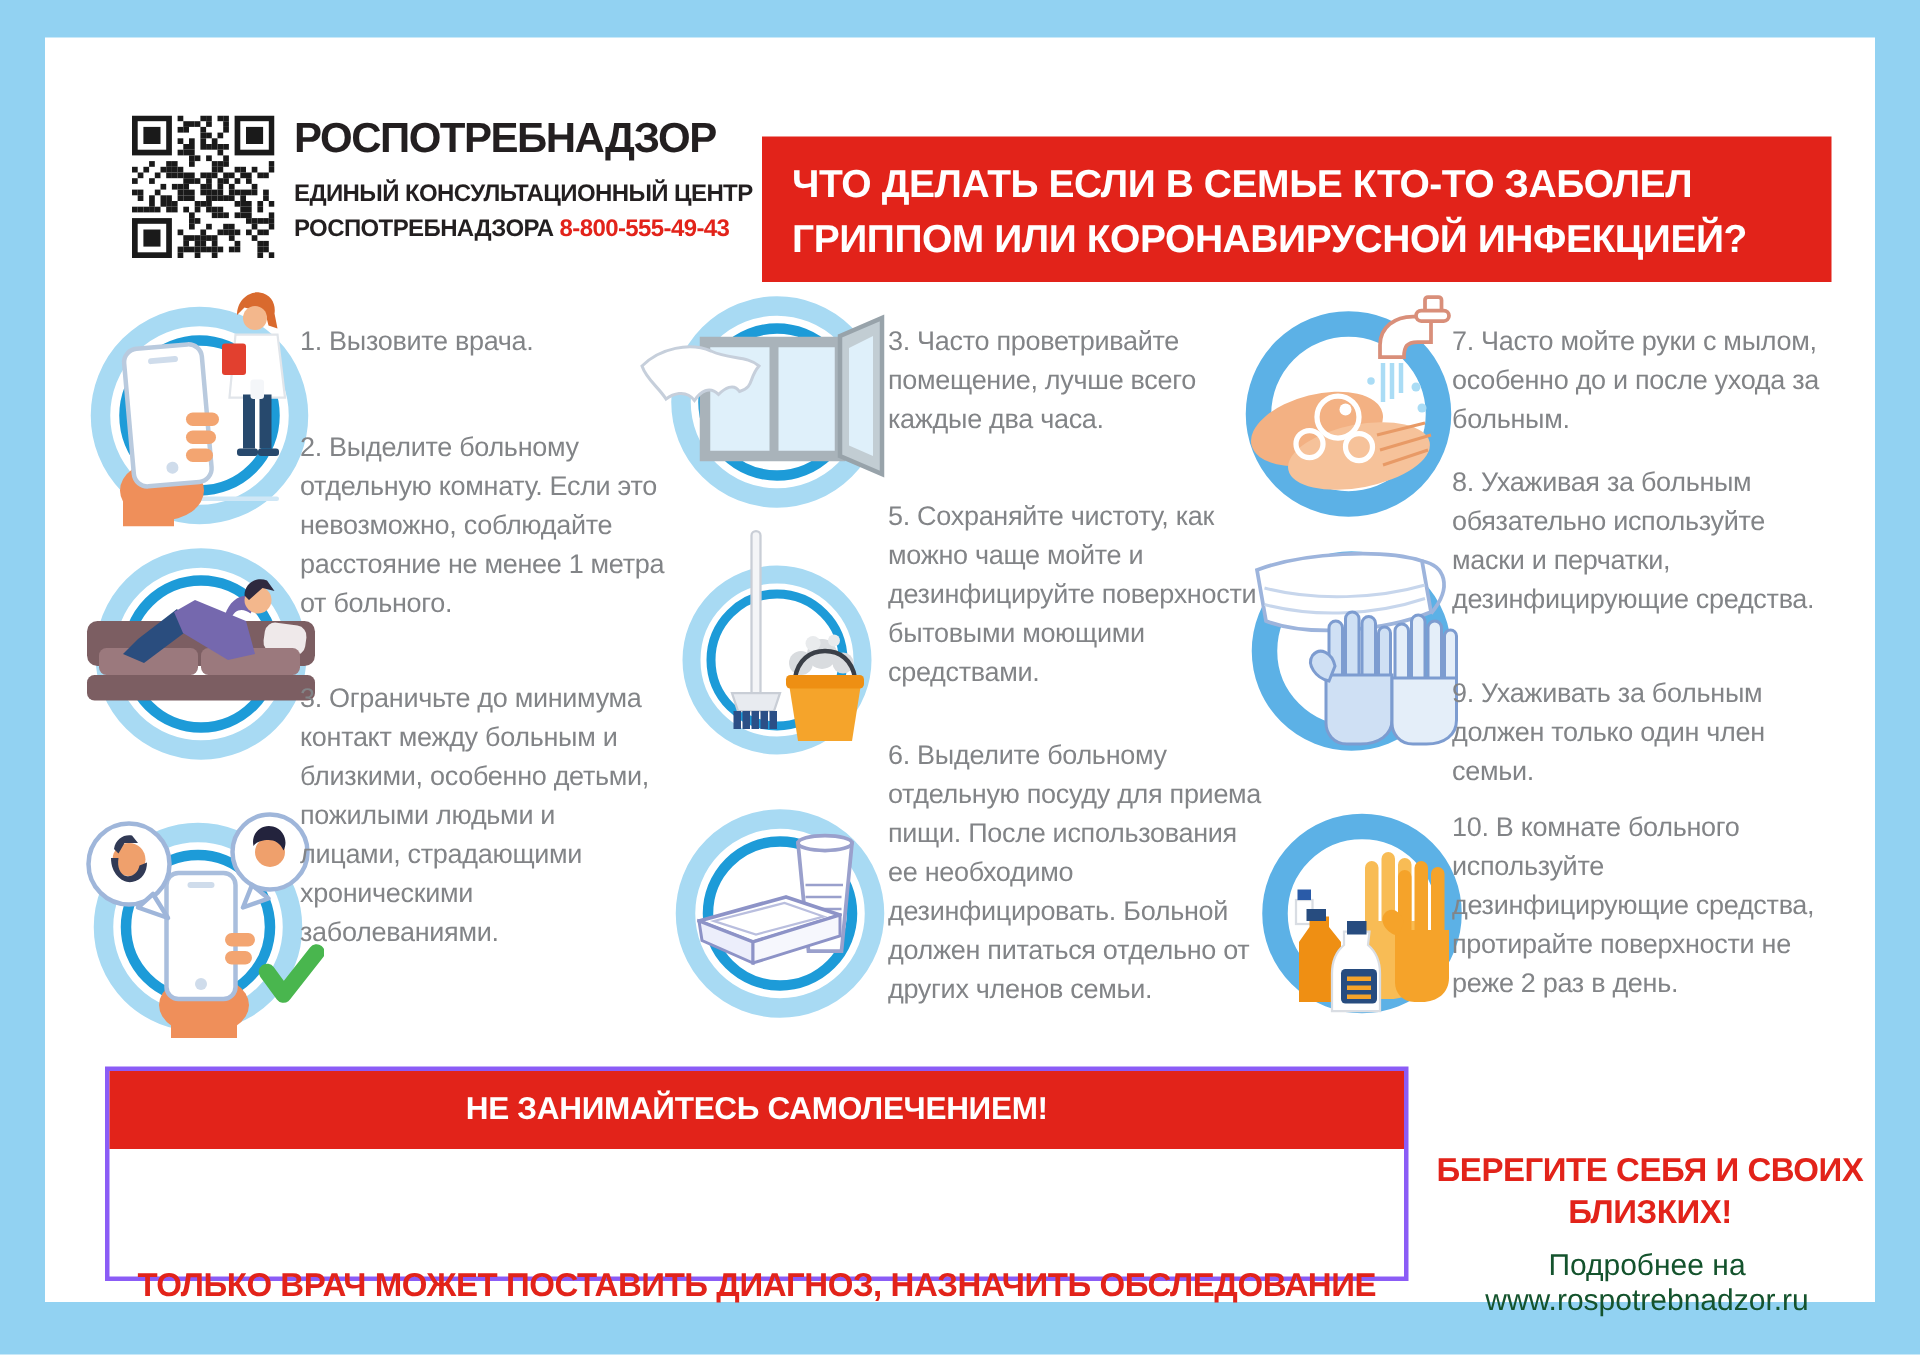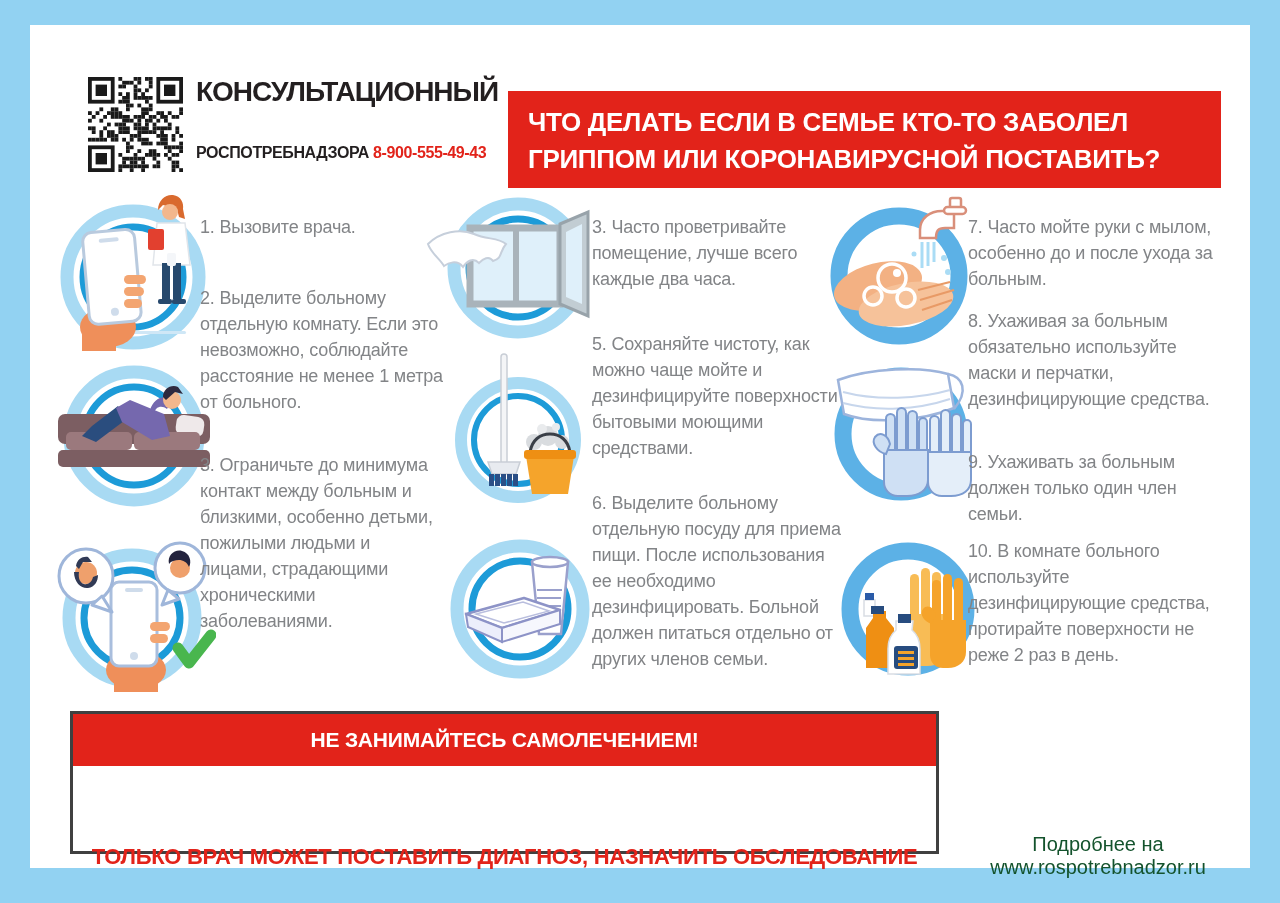--- a/index.html
+++ b/index.html
@@ -35,21 +35,21 @@
   
   .item{
     position:absolute;color:#828487;font-size:18px;line-height:26px;letter-spacing:-0.2px;
   }
 
   .icon{position:absolute;}
 
   
   .warning-box{
     position:absolute;left:70px;top:711px;width:869px;height:143px;
-    border:3px solid #404040;box-sizing:border-box;background:#fff;
+    border:3px solid #8b5cf6;box-sizing:border-box;background:#fff;
   }
   .warning-top{
     background:#e2231a;color:#ffffff;height:52px;
     display:flex;align-items:center;justify-content:center;
     font-size:21px;font-weight:bold;letter-spacing:-0.2px;
   }
   .warning-bottom{
     height:85px;display:flex;flex-direction:column;align-items:center;justify-content:center;
     color:#e2231a;font-size:22px;font-weight:bold;letter-spacing:-0.3px;line-height:30px;text-align:center;margin-top:48px;
   }
@@ -287,30 +287,30 @@
         <rect x="3.8" y="3.8" width="19" height="19" fill="#ffffff"></rect>
         <rect x="7.6" y="7.6" width="11.399999999999999" height="11.399999999999999"></rect>
         <rect x="68.39999999999999" y="0" width="26.599999999999998" height="26.599999999999998"></rect>
         <rect x="72.2" y="3.8" width="19" height="19" fill="#ffffff"></rect>
         <rect x="76" y="7.6" width="11.399999999999999" height="11.399999999999999"></rect>
         <rect x="0" y="68.39999999999999" width="26.599999999999998" height="26.599999999999998"></rect>
         <rect x="3.8" y="72.2" width="19" height="19" fill="#ffffff"></rect>
         <rect x="7.6" y="76" width="11.399999999999999" height="11.399999999999999"></rect>
       </g>
   </svg>
-  <div class="org-title">КОНСУЛЬТАЦИОННЫЙ</div>
+  <div class="org-title">РОСПОТРЕБНАДЗОР</div>
   <div class="org-sub">
-    <br>
+    <span>ЕДИНЫЙ КОНСУЛЬТАЦИОННЫЙ ЦЕНТР</span><br>
     <span>РОСПОТРЕБНАДЗОРА</span>
-    <span class="phone">8-900-555-49-43</span>
+    <span class="phone">8-800-555-49-43</span>
   </div>
 
   <div class="banner">
     <span>ЧТО ДЕЛАТЬ ЕСЛИ В СЕМЬЕ КТО-ТО ЗАБОЛЕЛ</span>
-    <span>ГРИППОМ ИЛИ КОРОНАВИРУСНОЙ ПОСТАВИТЬ?</span>
+    <span>ГРИППОМ ИЛИ КОРОНАВИРУСНОЙ ИНФЕКЦИЕЙ?</span>
   </div>
 
   <svg class="icon" style="left:58px;top:183px" width="152" height="168" viewBox="0 0 152 168">
     <circle cx="75" cy="94" r="66" fill="#fff" stroke="#a8daf3" stroke-width="13"></circle>
     <circle cx="75" cy="94" r="50" fill="#fff" stroke="#1d9bd8" stroke-width="7"></circle>
     <rect x="42" y="148" width="86" height="3" rx="1.5" fill="#cfe7f6"></rect>
     <g>
       <path d="M100 27c0-10 8-16 15-15 8 1 11 8 10 14l2 10-6-2-2-8-14-4z" fill="#d96a2e"></path>
       <circle cx="112" cy="29" r="8" fill="#f3b78c"></circle>
       <path d="M99 40h28l5 42h-37z" fill="#ffffff" stroke="#e1e5ea" stroke-width="1.5"></path>
@@ -536,14 +536,18 @@
   <div class="item" style="left:968px;top:449px;width:252px">9. Ухаживать за больным должен только один член семьи.</div>
   <div class="item" style="left:968px;top:538px;width:248px">10. В комнате больного используйте дезинфицирующие средства, протирайте поверхности не реже 2 раз в день.</div>
 
   <div class="warning-box">
     <div class="warning-top">НЕ ЗАНИМАЙТЕСЬ САМОЛЕЧЕНИЕМ!</div>
     <div class="warning-bottom">
       <span>ТОЛЬКО ВРАЧ МОЖЕТ ПОСТАВИТЬ ДИАГНОЗ, НАЗНАЧИТЬ ОБСЛЕДОВАНИЕ</span>
     </div>
   </div>
 
+  <div class="slogan">
+    <span>БЕРЕГИТЕ СЕБЯ И СВОИХ</span><br>
+    <span>БЛИЗКИХ!</span>
+  </div>
   <div class="more-info">Подробнее на www.rospotrebnadzor.ru</div>
 </div>
 
 </body></html>

